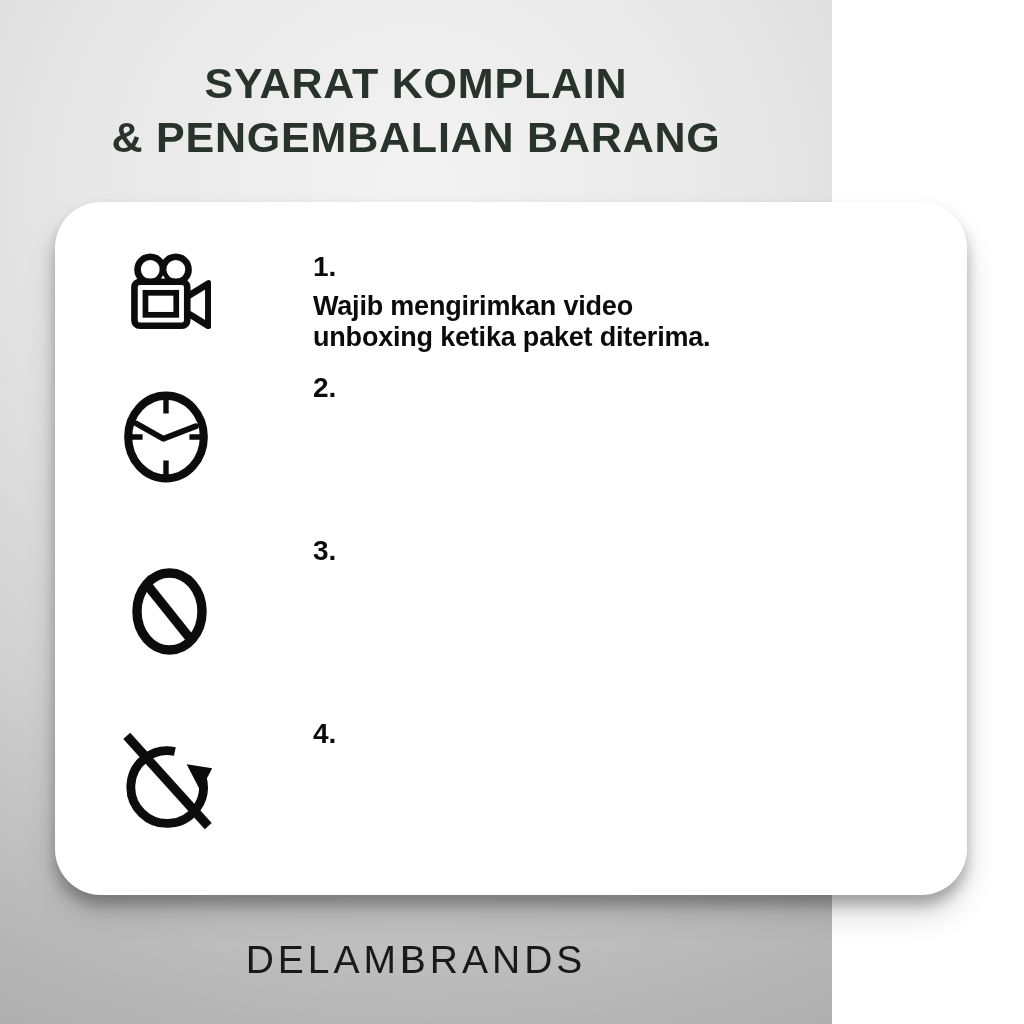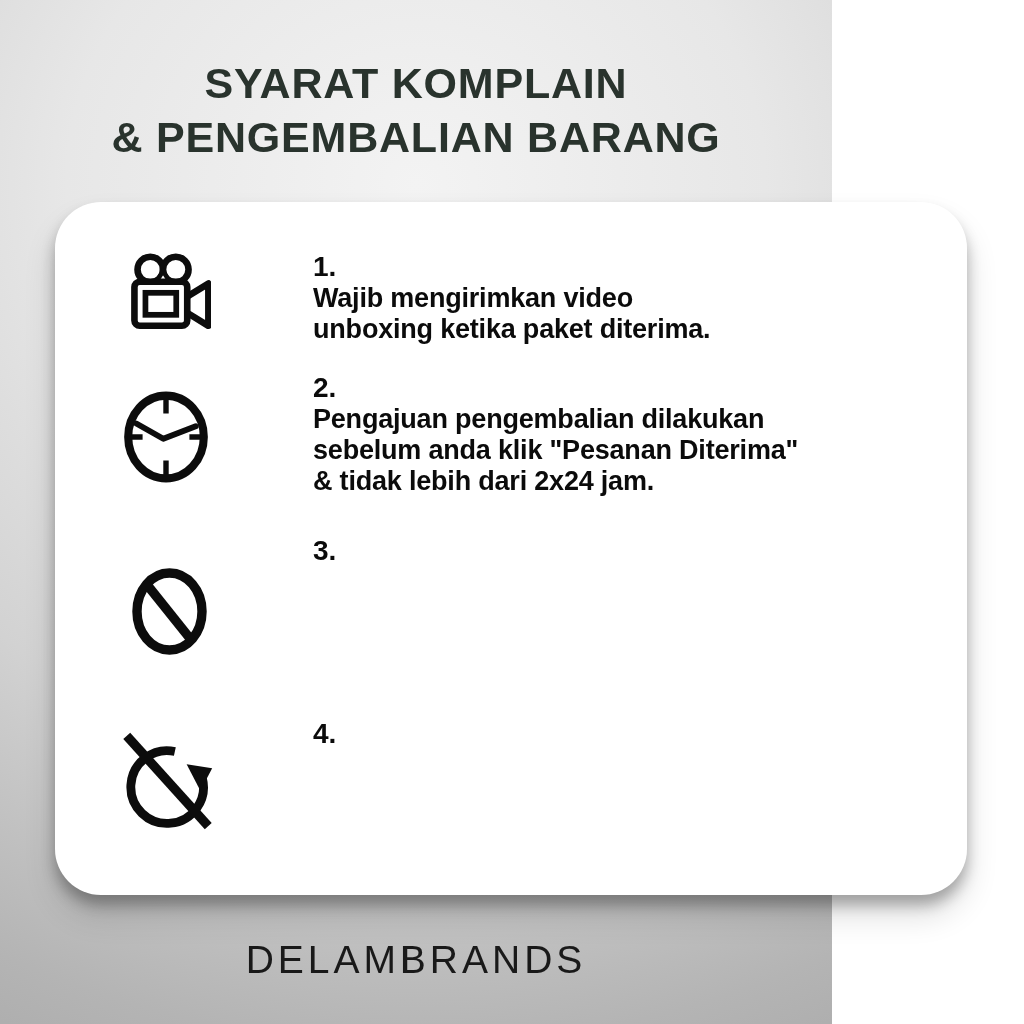--- a/index.html
+++ b/index.html
@@ -44,21 +44,21 @@
     position: absolute;
     left: 258px;
     color: #0b0b0b;
   }
   .item-num {
     font-size: 28px;
     line-height: 33px;
     font-weight: bold;
   }
   .item-text {
-    margin-top: 0;
+    margin-top: 8px;
     font-size: 27px;
     line-height: 31px;
     font-weight: bold;
     letter-spacing: -0.2px;
     white-space: pre-wrap;
   }
   .content-1 { top: 48px; }
   .content-2 { top: 169px; }
   .content-3 { top: 332px; }
   .content-4 { top: 515px; }
@@ -107,23 +107,20 @@
 
     <div class="icon icon-2">
       <svg width="90" height="94" viewBox="0 0 100 104" fill="none">
         <ellipse cx="50" cy="52" rx="42" ry="46" stroke="#0c0c0c" stroke-width="9"></ellipse>
         <path d="M50 9 L50 26 M50 78 L50 95 M7 52 L24 52 M76 52 L93 52" stroke="#0c0c0c" stroke-width="6"></path>
         <path d="M17 37 L47 54 L83 40" stroke="#0c0c0c" stroke-width="6.5" stroke-linecap="round" stroke-linejoin="round"></path>
       </svg>
     </div>
     <div class="item-content content-2">
       <div class="item-num">2.</div>
-      <div class="item-text">Pengajuan pengembalian dilakukan
-sebelum anda klik "Pesanan Diterima"
-&amp; tidak lebih dari 2x24 jam.</div>
     </div>
 
     <div class="icon icon-3">
       <svg width="77" height="89" viewBox="0 0 90 104" fill="none">
         <ellipse cx="45" cy="52" rx="38" ry="45" stroke="#0c0c0c" stroke-width="11"></ellipse>
         <path d="M19 21 L71 86" stroke="#0c0c0c" stroke-width="11"></path>
       </svg>
     </div>
     <div class="item-content content-3">
       <div class="item-num">3.</div>

